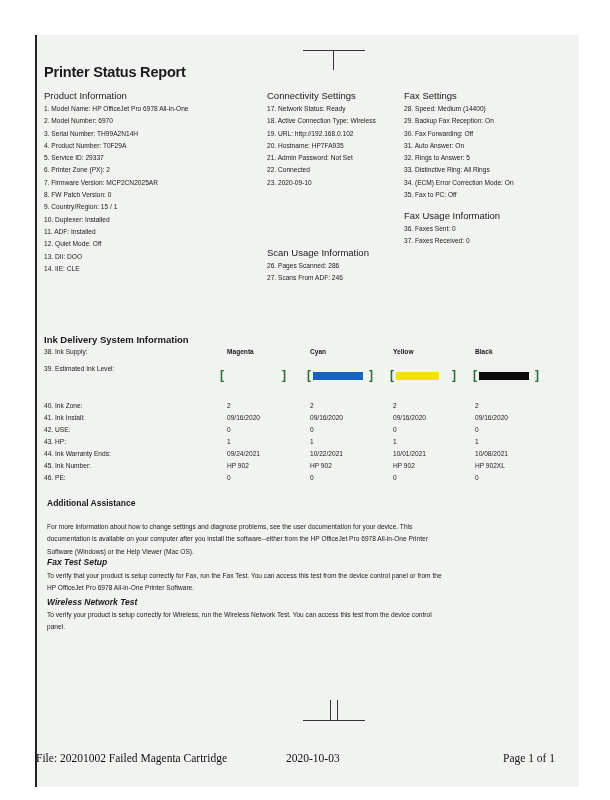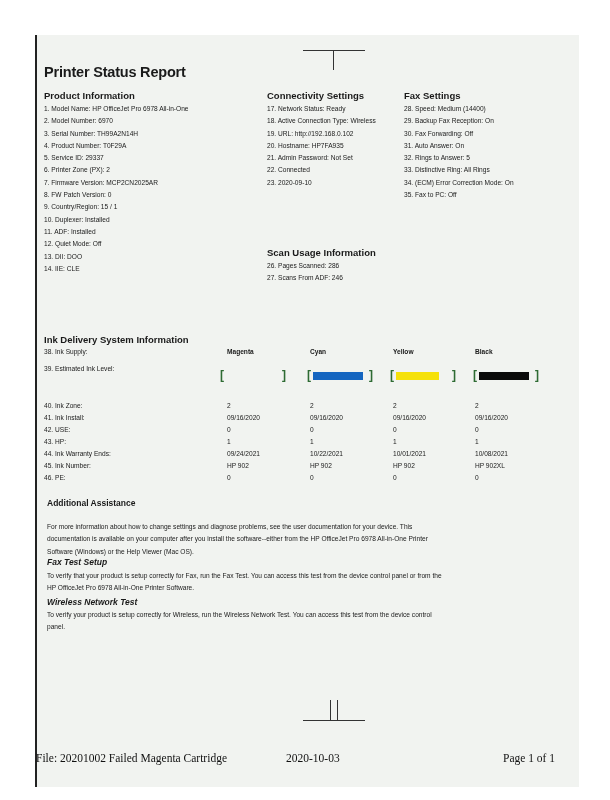--- a/index.html
+++ b/index.html
@@ -14,21 +14,21 @@
   .crop-top { position: absolute; left: 266px; top: 8px; width: 62px; height: 28px; }
   .crop-top .h { position: absolute; left: 0; top: 7px; width: 62px; height: 1px; background: #333; }
   .crop-top .v { position: absolute; left: 30px; top: 7px; width: 1px; height: 20px; background: #333; }
   .crop-bot { position: absolute; left: 266px; top: 663px; width: 62px; height: 28px; }
   .crop-bot .h { position: absolute; left: 0; top: 22px; width: 62px; height: 1px; background: #333; }
   .crop-bot .v1 { position: absolute; left: 27px; top: 2px; width: 1px; height: 20px; background: #333; }
   .crop-bot .v2 { position: absolute; left: 34px; top: 2px; width: 1px; height: 20px; background: #333; }
 
   .title { position: absolute; left: 7px; top: 29px; font-size: 14.5px; font-weight: bold; letter-spacing: -0.2px; }
   .sec { position: absolute; }
-  .sec h2 { margin: 0 0 2px 0; font-size: 9.5px; font-weight: bold; }
+  .sec h2 { margin: 0 0 2px 0; font-size: 9.5px; font-weight: normal; }
   .sec .it { font-size: 6.6px; line-height: 12.3px; white-space: nowrap; }
 
   .ink-head { position: absolute; left: 7px; top: 299px; font-size: 9.5px; font-weight: bold; }
   .ink-row { position: absolute; left: 7px; font-size: 6.6px; white-space: nowrap; }
   .ink-col { position: absolute; font-size: 6.6px; white-space: nowrap; }
   .ink-col.name { font-weight: bold; }
   .gauge { position: absolute; top: 334px; width: 66px; height: 14px; }
   .gauge .lb, .gauge .rb { position: absolute; top: -1px; font-size: 12px; font-weight: bold; color: #2e6b33; line-height: 14px; }
   .gauge .lb { left: 0; }
   .gauge .rb { right: 0; }
@@ -92,20 +92,25 @@
     <div class="it">28. Speed: Medium (14400)</div>
     <div class="it">29. Backup Fax Reception: On</div>
     <div class="it">30. Fax Forwarding: Off</div>
     <div class="it">31. Auto Answer: On</div>
     <div class="it">32. Rings to Answer: 5</div>
     <div class="it">33. Distinctive Ring: All Rings</div>
     <div class="it">34. (ECM) Error Correction Mode: On</div>
     <div class="it">35. Fax to PC: Off</div>
   </div>
 
+  <div class="sec" style="left:367px; top:175px;">
+    <h2>Fax Usage Information</h2>
+    <div class="it">36. Faxes Sent: 0</div>
+    <div class="it">37. Faxes Received: 0</div>
+  </div>
 
 
   <div class="ink-head">Ink Delivery System Information</div>
 
   <div class="ink-row" style="top:313px;">38. Ink Supply:</div>
   <div class="ink-row" style="top:330px;">39. Estimated Ink Level:</div>
   <div class="ink-row" style="top:367px;">40. Ink Zone:</div>
   <div class="ink-row" style="top:379px;">41. Ink Install:</div>
   <div class="ink-row" style="top:391px;">42. USE:</div>
   <div class="ink-row" style="top:403px;">43. HP:</div>

